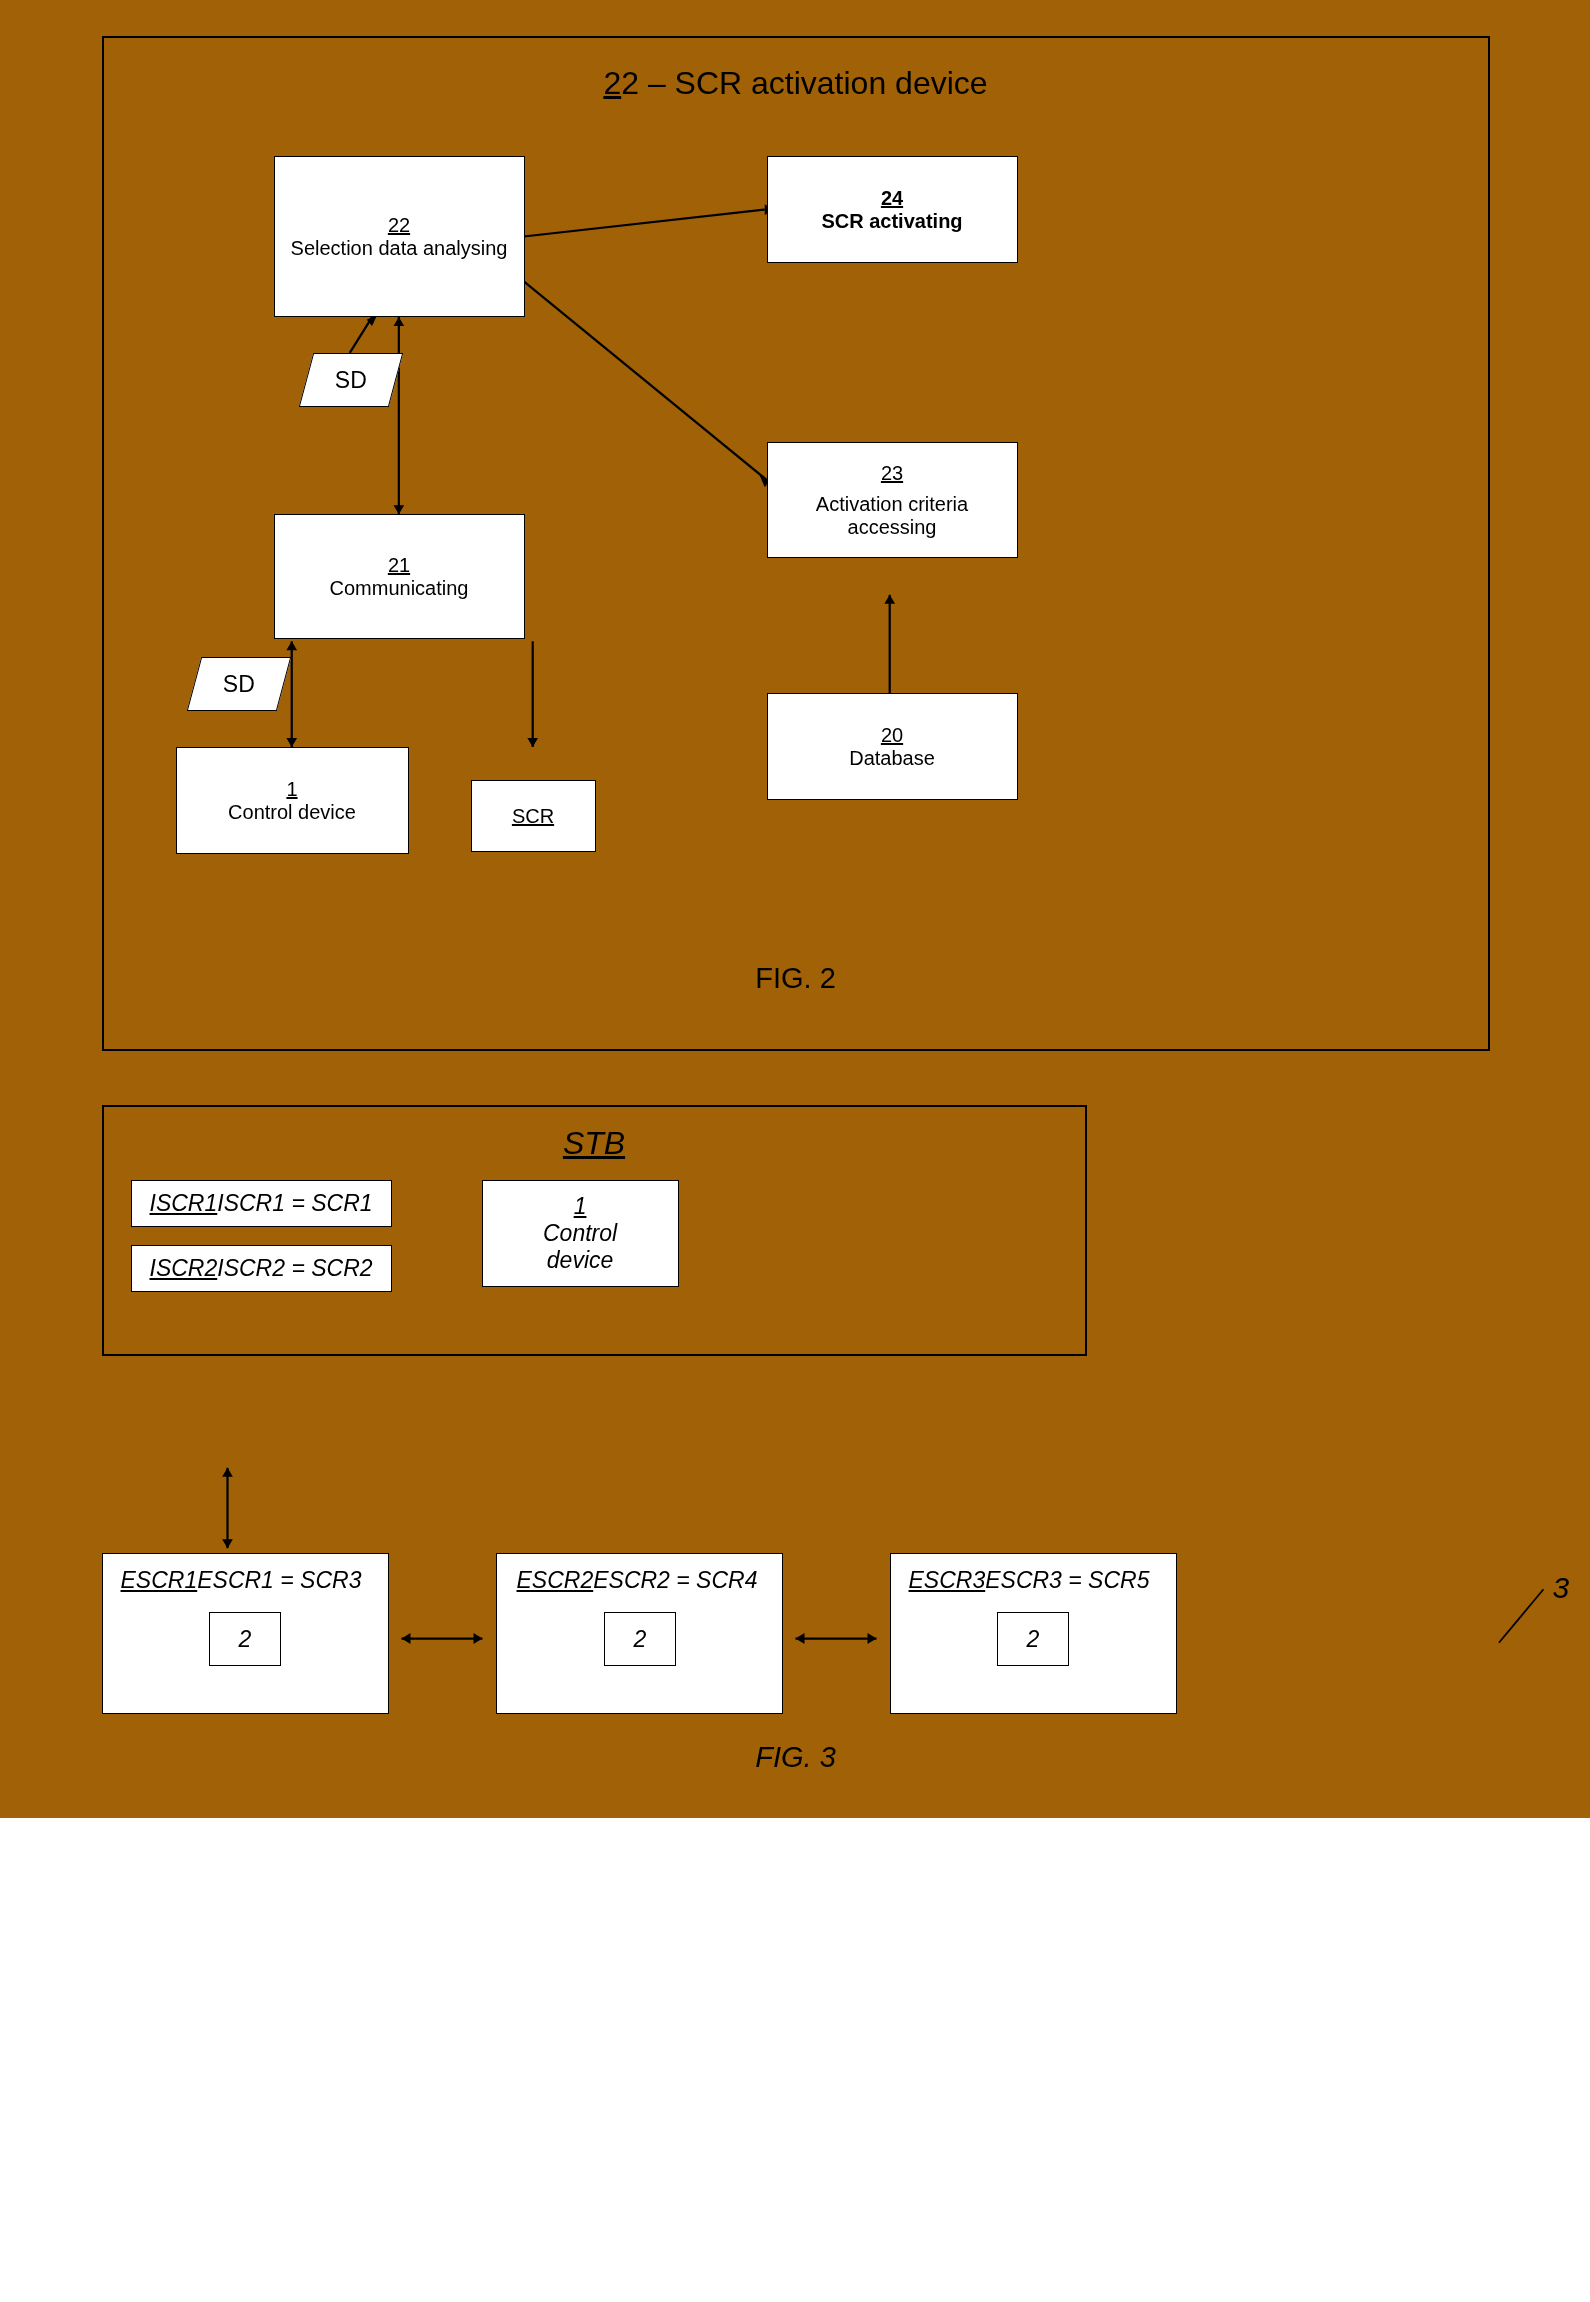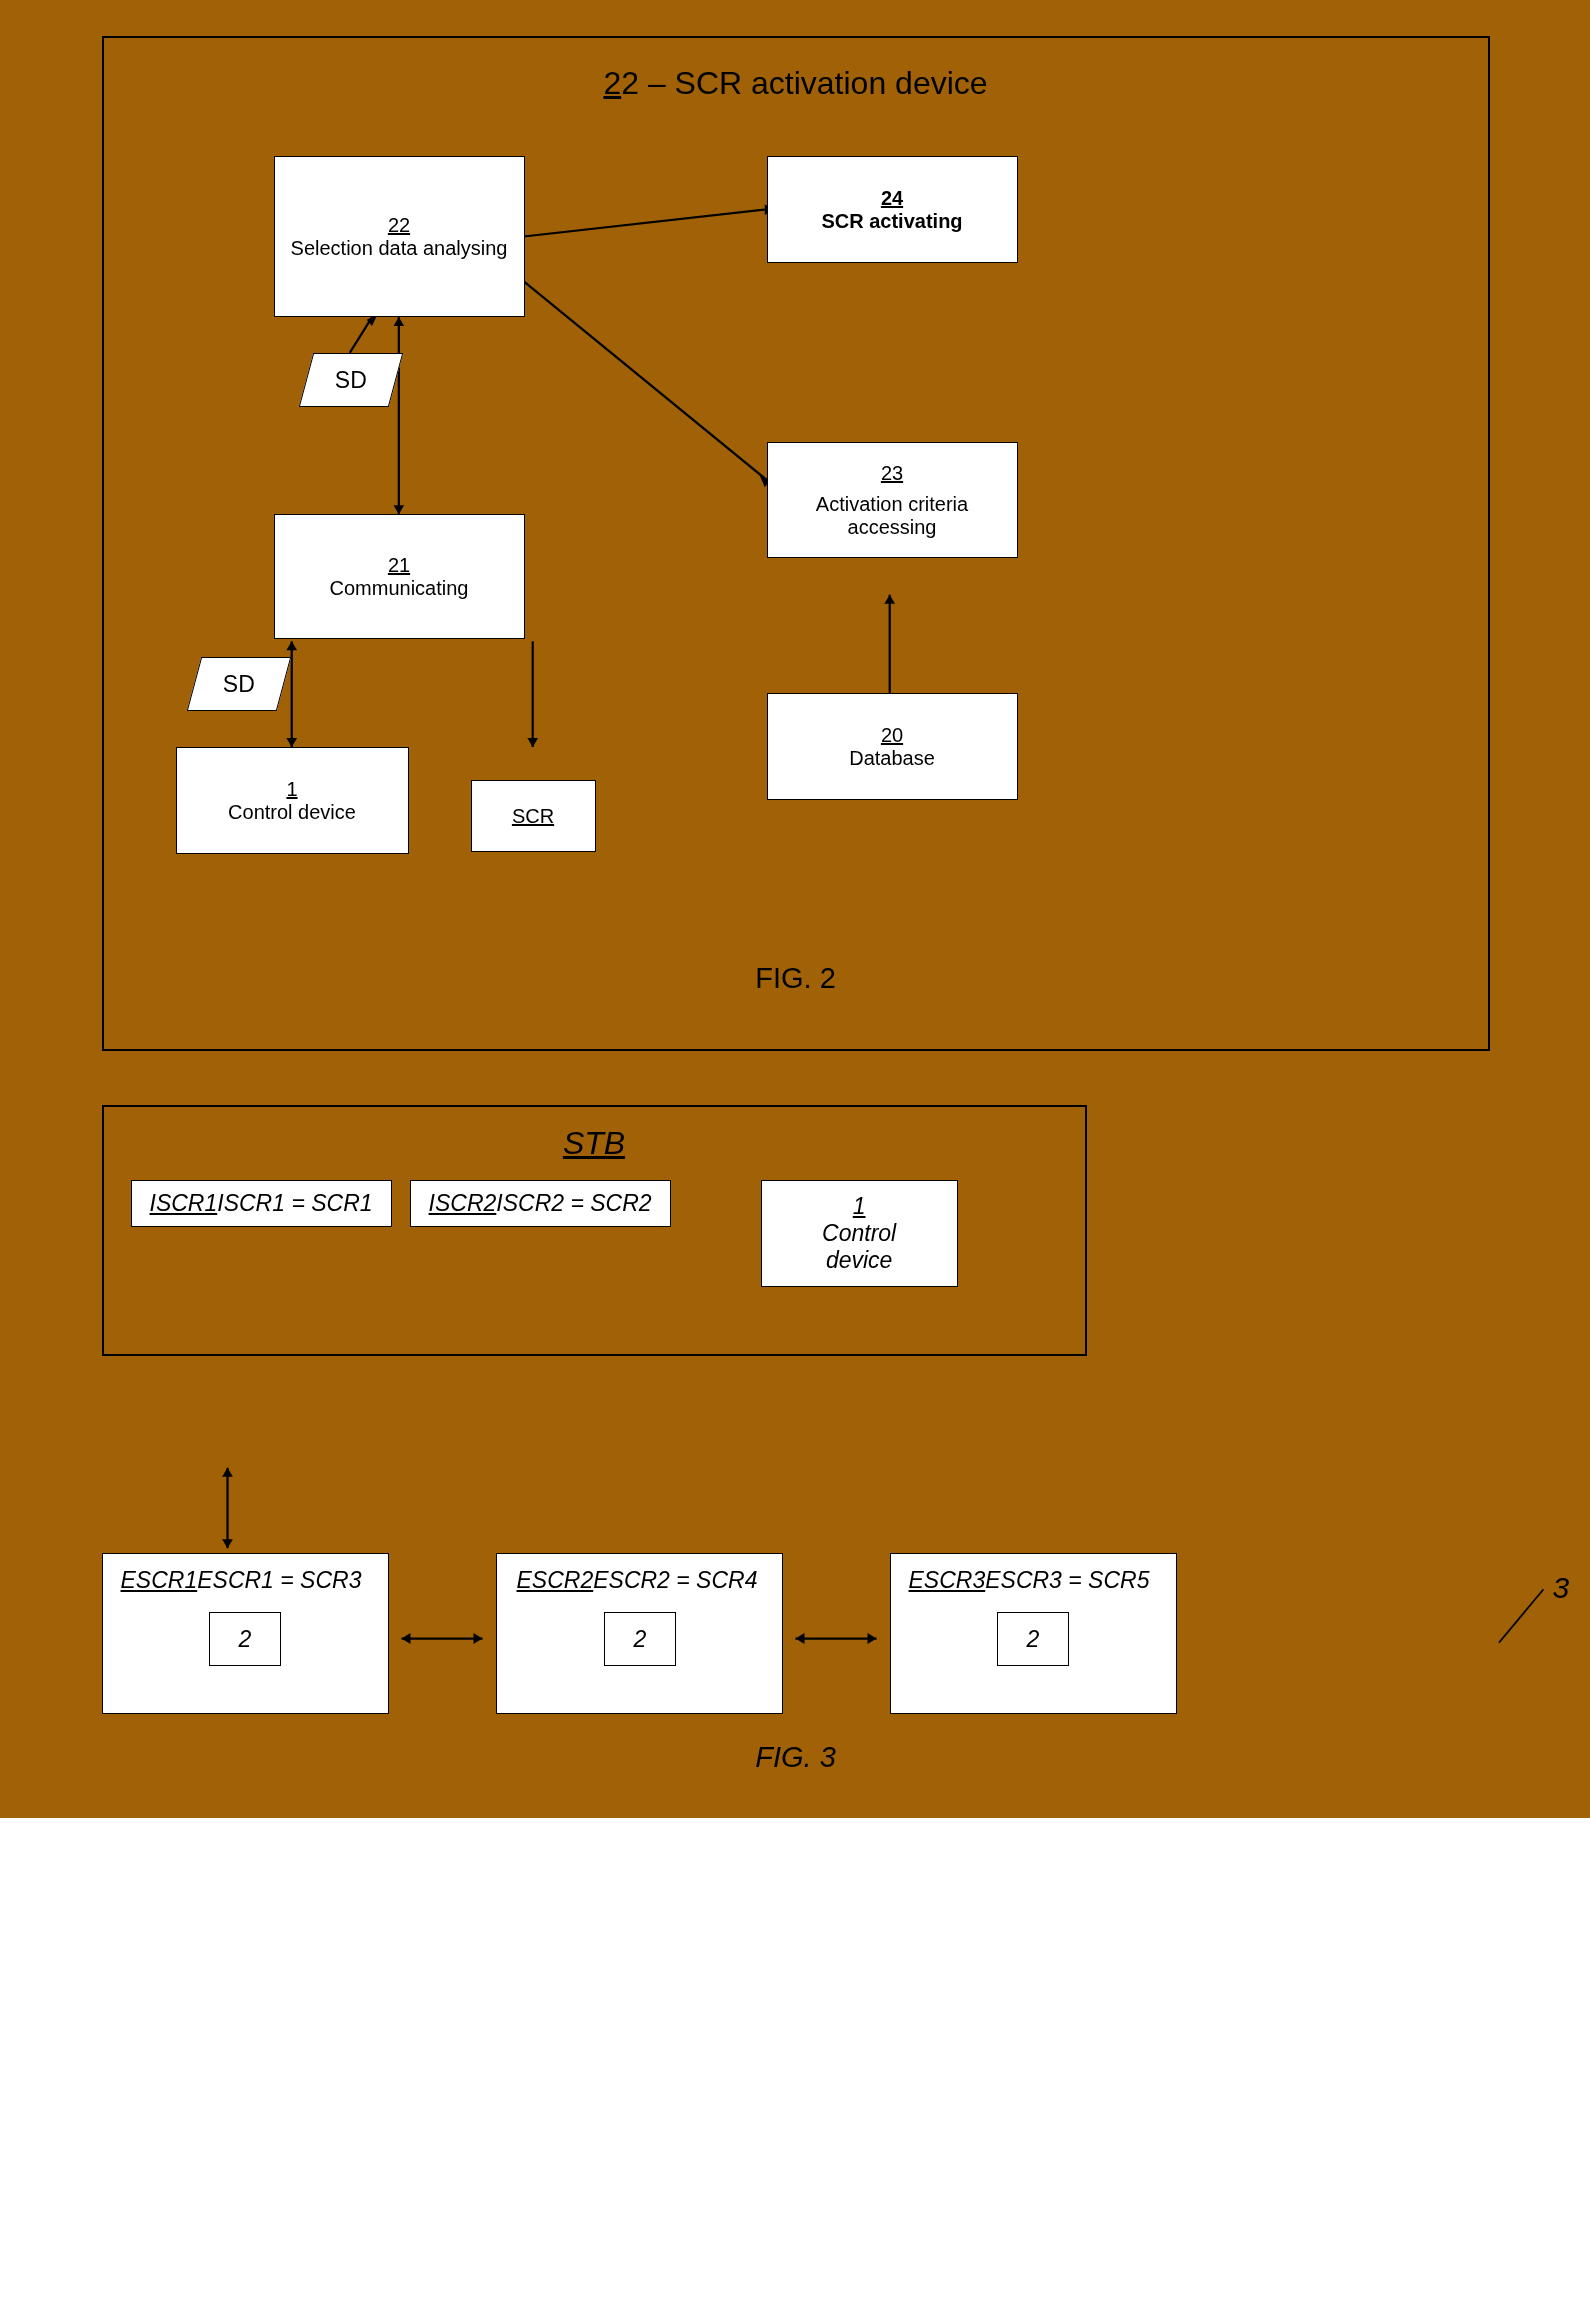--- a/index.html
+++ b/index.html
@@ -169,21 +169,21 @@
 
     .fig3-stb-inner {
       display: flex;
       flex-direction: row;
       align-items: flex-start;
       gap: 36px;
     }
 
     .fig3-iscr-col {
       display: flex;
-      flex-direction: row;
+      flex-direction: column;
       gap: 18px;
     }
 
     .fig3-box-small {
       border: 1.8px solid #000;
       padding: 9px 18px;
       font-size: 23px;
       background: #fff;
       min-width: 197px;
       text-align: left;

